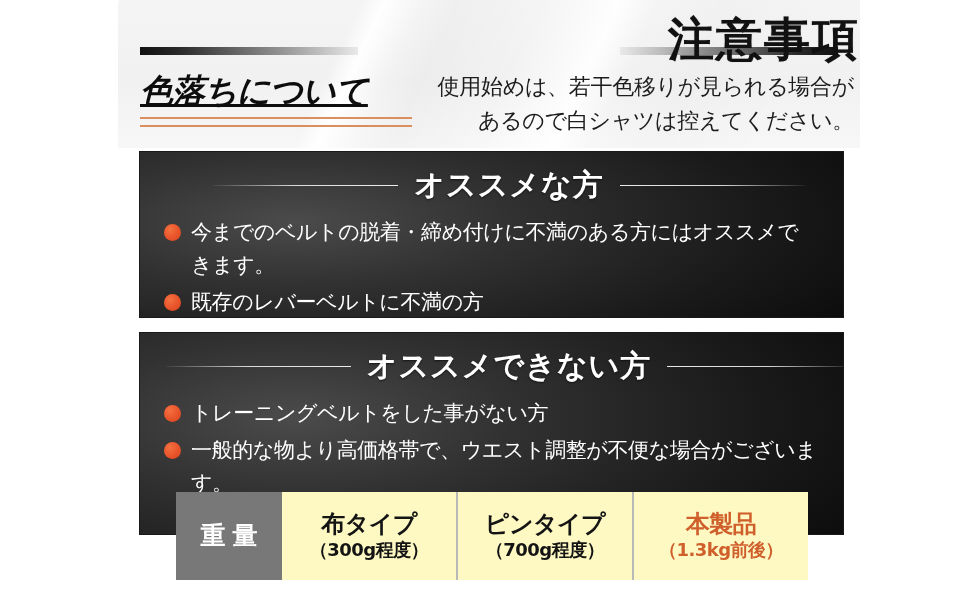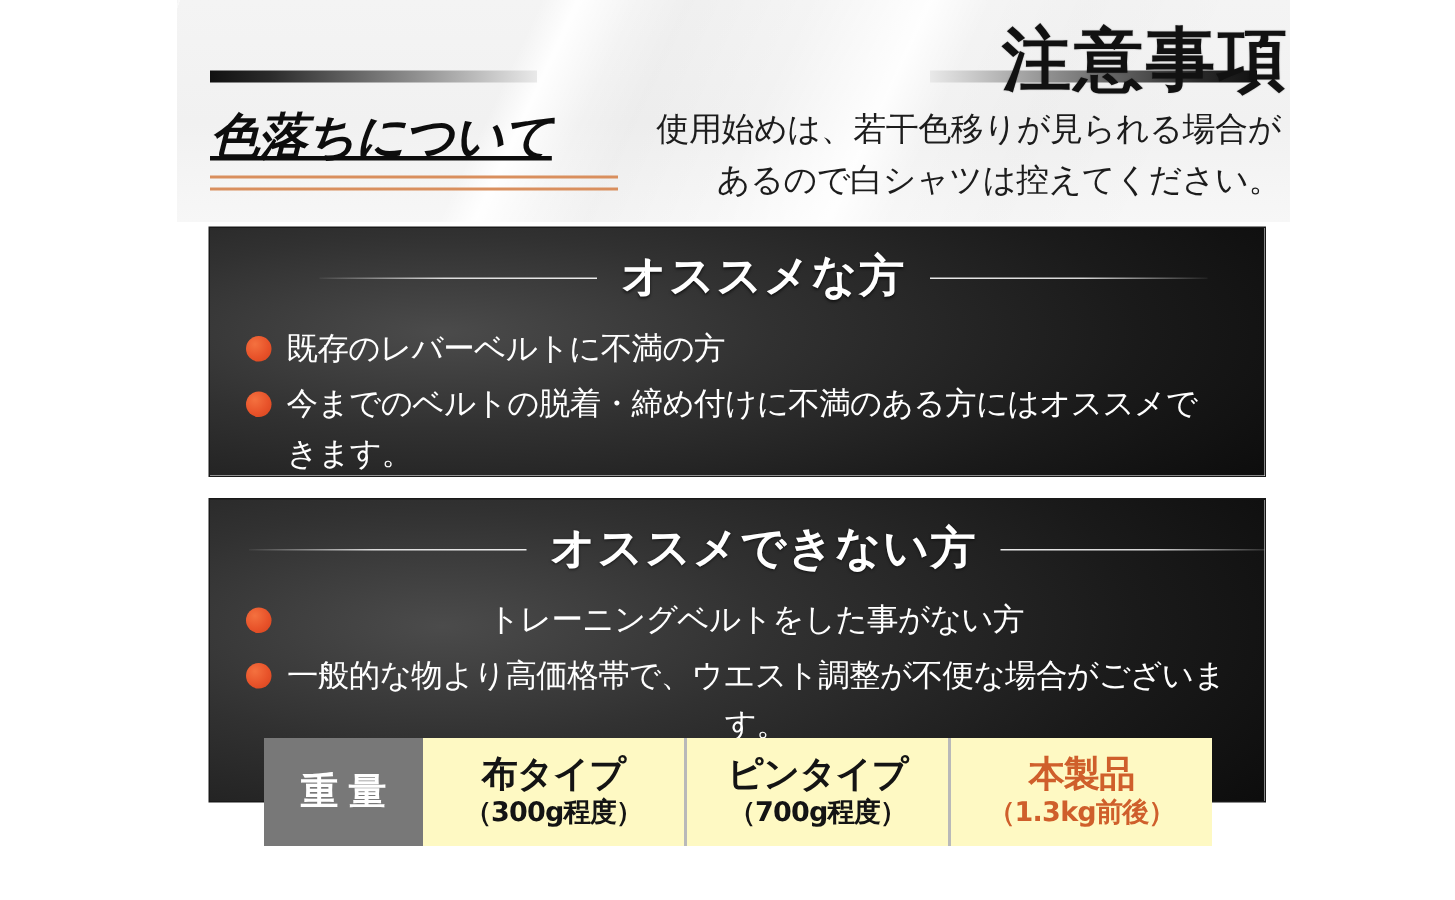--- a/index.html
+++ b/index.html
@@ -138,21 +138,21 @@
   .dark-box {
     position: absolute;
     left: 140px;
     width: 703px;
     background:
       radial-gradient(120% 150% at 22% 42%, #4b4b4b 0%, #313131 26%, #1a1a1a 55%, #0b0b0b 78%, #000000 100%);
     box-shadow: 0 0 0 1px rgba(0,0,0,0.9);
     overflow: hidden;
   }
   .dark-box.one { top: 152px; height: 165px; }
-  .dark-box.two { top: 333px; height: 201px; text-align: center; }
+  .dark-box.two { top: 333px; height: 201px; }
 
   .section-head {
     position: relative;
     height: 54px;
     display: flex;
     align-items: center;
     justify-content: center;
     gap: 16px;
     padding-top: 6px;
     padding-left: 35px;
@@ -202,21 +202,21 @@
     border-radius: 50%;
     background: radial-gradient(circle at 35% 32%, #f4713f 0%, #e8532a 55%, #d4431d 100%);
   }
 
   
   .compare-table {
     position: absolute;
     left: 176px;
     top: 492px;
     width: 632px;
-    height: 72px;
+    height: 88px;
     display: flex;
     background: #ffffff;
     box-sizing: border-box;
   }
   .cmp-cell {
     display: flex;
     flex-direction: column;
     align-items: center;
     justify-content: center;
     box-sizing: border-box;
@@ -285,25 +285,25 @@
 
   <div class="dark-box one">
     <div class="section-head">
       <div class="rule l"></div>
       <div class="section-title">オススメな方</div>
       <div class="rule r"></div>
     </div>
     <div class="bullets">
       <div class="bullet-item">
         <span class="bullet-dot"></span>
-        <span>既存のレバーベルトに不満の方</span>
+        <span>今までのベルトの脱着・締め付けに不満のある方にはオススメできます。</span>
       </div>
       <div class="bullet-item">
         <span class="bullet-dot"></span>
-        <span>今までのベルトの脱着・締め付けに不満のある方にはオススメできます。</span>
+        <span>既存のレバーベルトに不満の方</span>
       </div>
     </div>
   </div>
 
   <div class="dark-box two">
     <div class="section-head">
       <div class="rule l"></div>
       <div class="section-title">オススメできない方</div>
       <div class="rule r"></div>
     </div>

